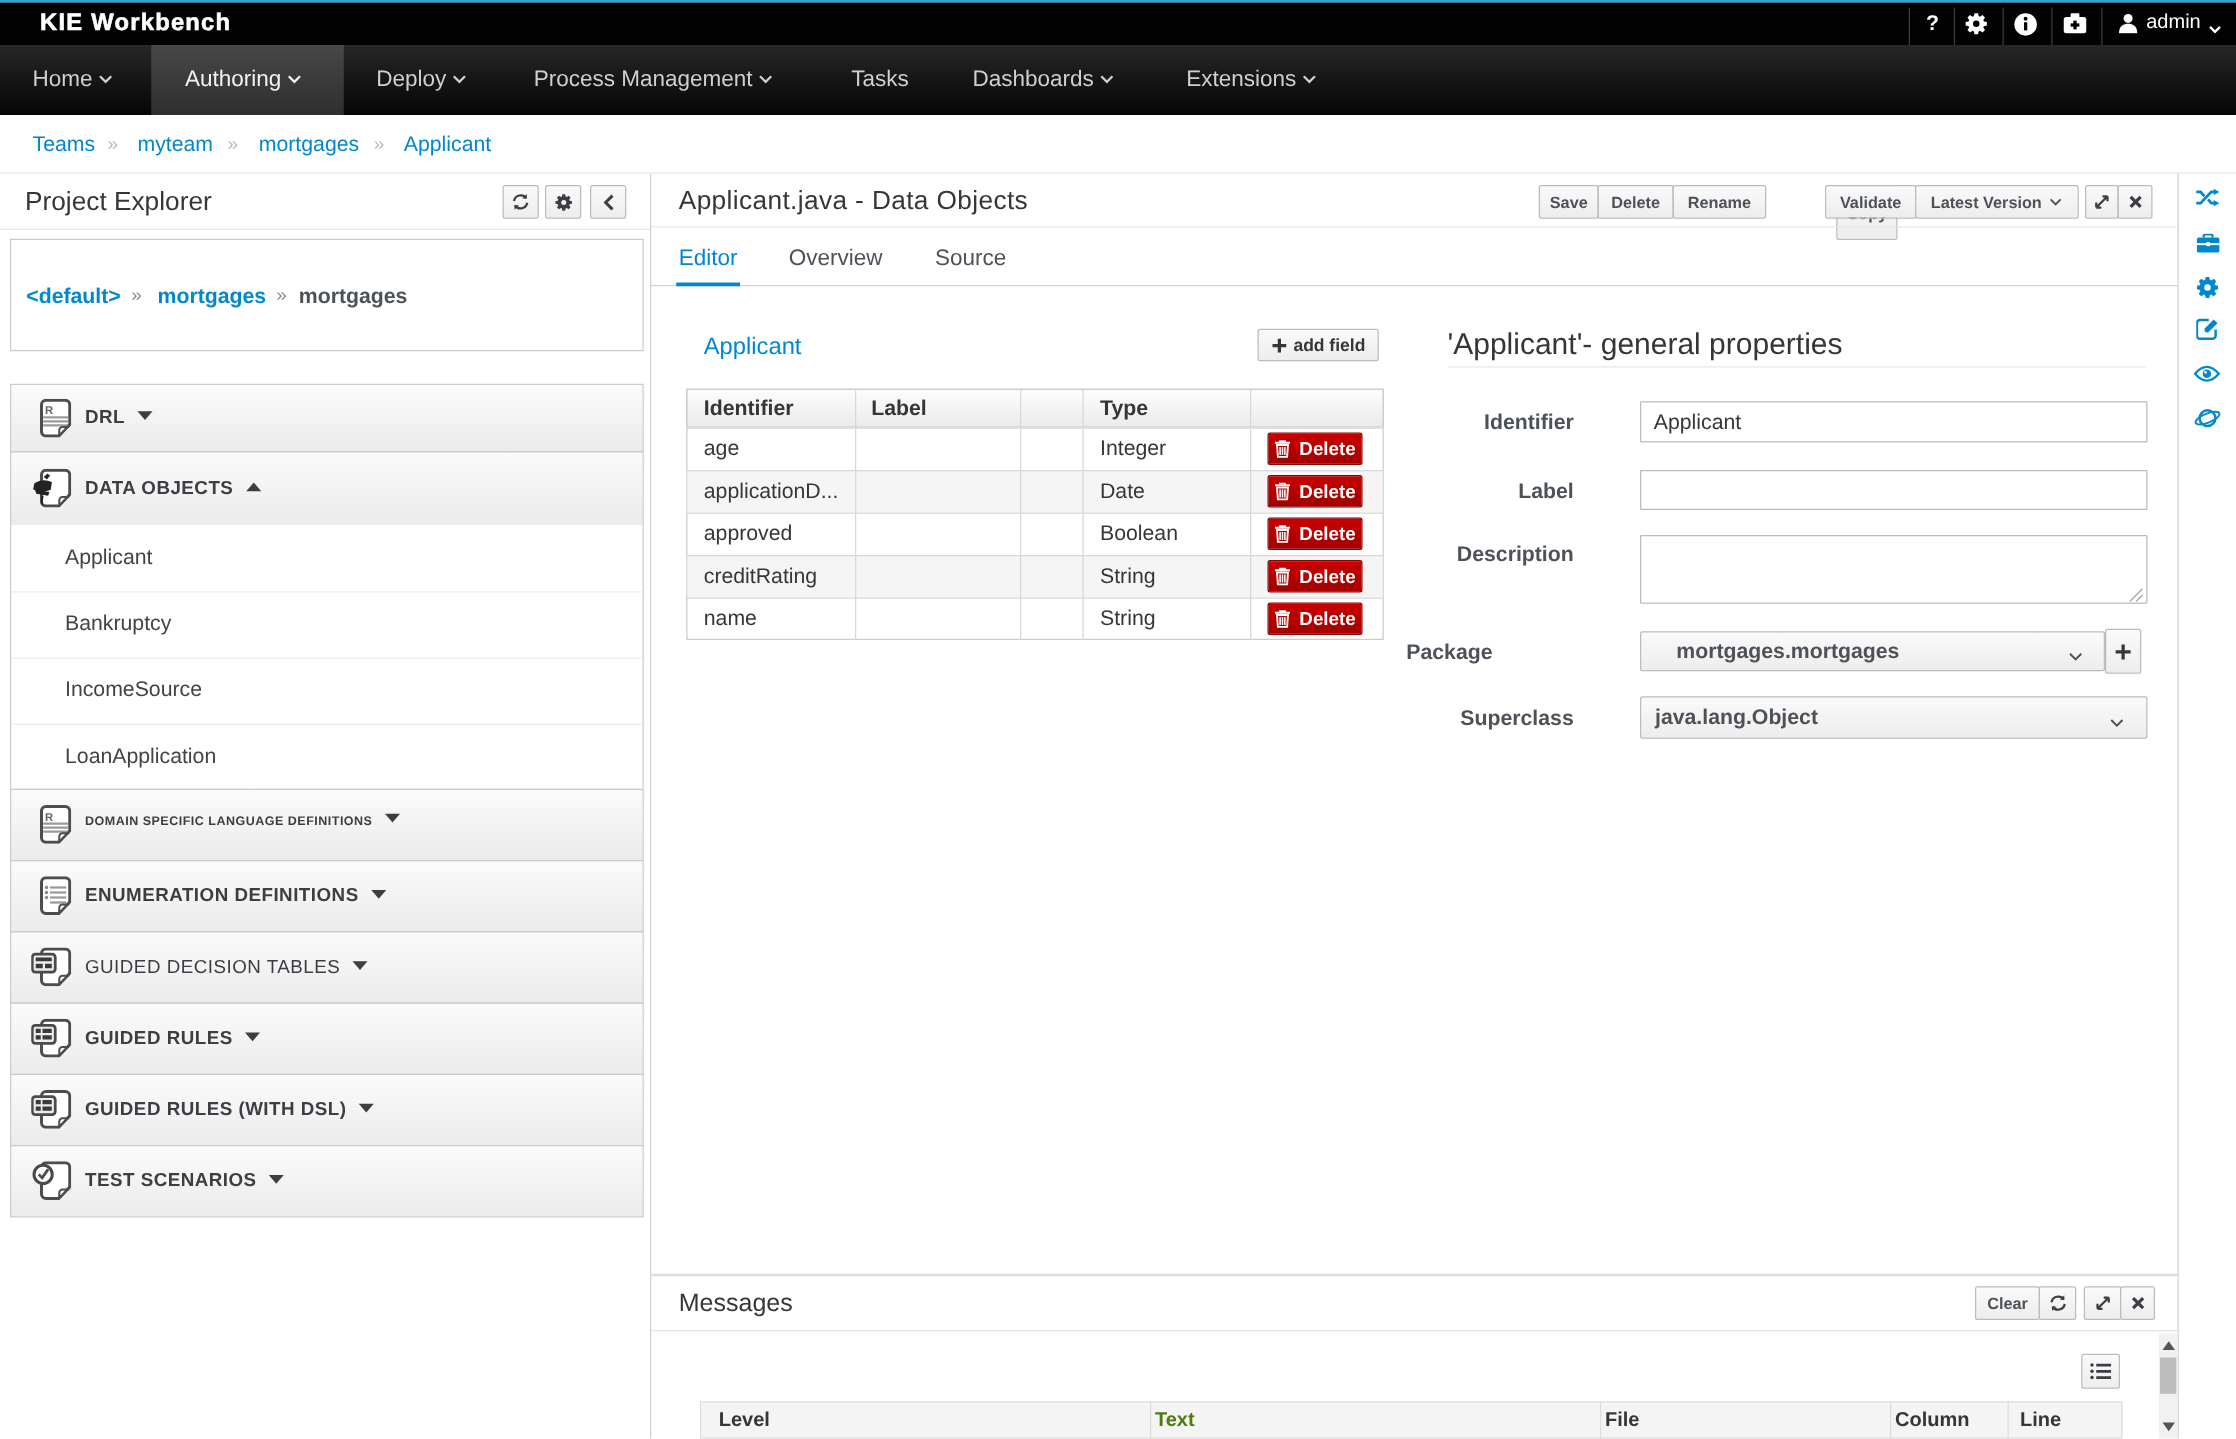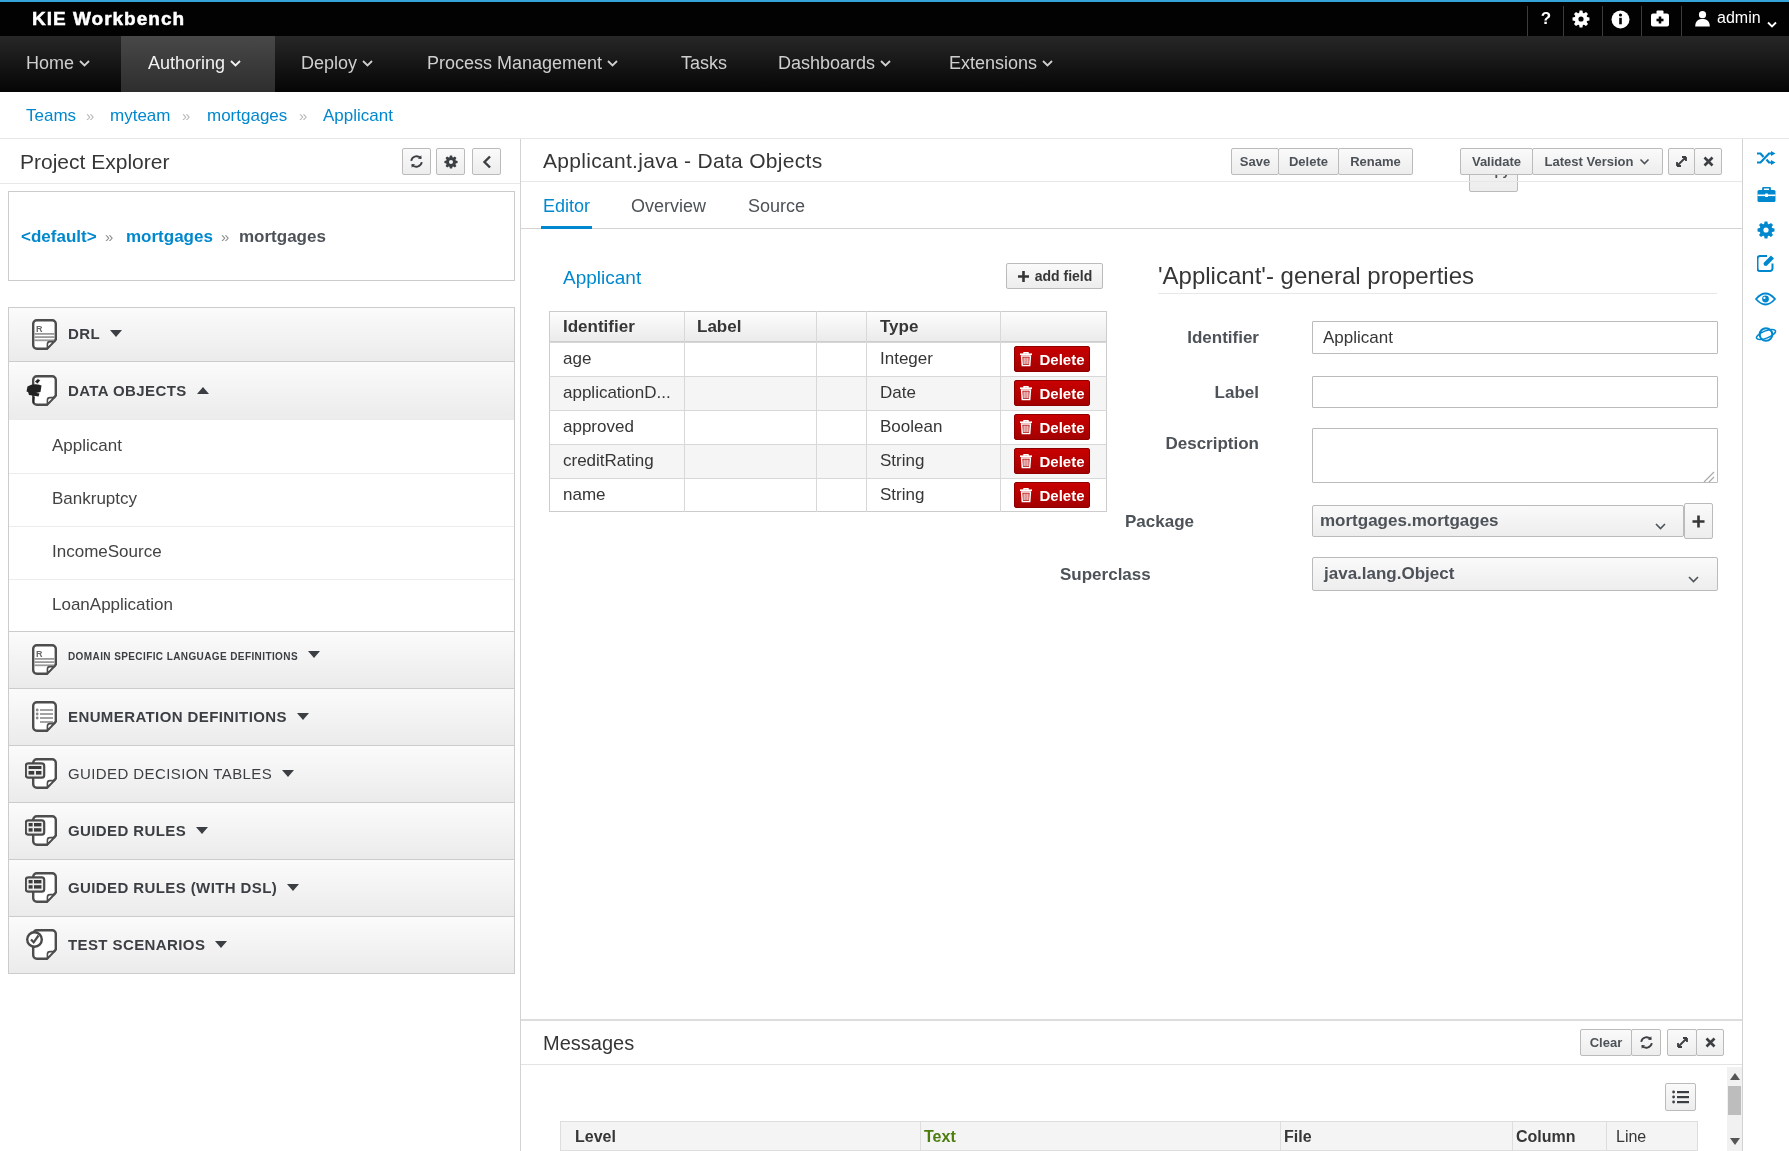--- a/index.html
+++ b/index.html
@@ -299,28 +299,28 @@
 <div class="abs" style="left:684px;top:311px;width:1px;height:201px;background:#d8d8d8"></div>
 <div class="abs" style="left:816px;top:311px;width:1px;height:201px;background:#d8d8d8"></div>
 <div class="abs" style="left:866px;top:311px;width:1px;height:201px;background:#d8d8d8"></div>
 <div class="abs" style="left:1000px;top:311px;width:1px;height:201px;background:#d8d8d8"></div>
 <div class="abs" style="left:1158px;top:262px;font-size:24px;color:#363636">'Applicant'- general properties</div>
 <div class="abs" style="left:1158px;top:293px;width:559px;height:1px;background:#e8e8e8"></div>
 <div class="abs" style="left:1060px;top:328px;width:199px;text-align:right;font-size:17px;font-weight:bold;color:#4d5258">Identifier</div>
 <div class="abs" style="left:1060px;top:383px;width:199px;text-align:right;font-size:17px;font-weight:bold;color:#4d5258">Label</div>
 <div class="abs" style="left:1060px;top:434px;width:199px;text-align:right;font-size:17px;font-weight:bold;color:#4d5258">Description</div>
 <div class="abs" style="left:1060px;top:512px;width:199px;text-align:center;font-size:17px;font-weight:bold;color:#4d5258">Package</div>
-<div class="abs" style="left:1060px;top:565px;width:199px;text-align:left;font-size:17px;font-weight:bold;color:#4d5258">Superclass</div>
+<div class="abs" style="left:1060px;top:565px;width:199px;text-align:right;font-size:17px;font-weight:bold;color:#4d5258">Superclass</div>
 <div class="abs" style="left:1312px;top:321px;width:406px;height:33px;border:1px solid #bbb;border-radius:1px;background:#fff;display:flex;align-items:center;padding-left:10px;font-size:17px;color:#363636">Applicant</div>
 <div class="abs" style="left:1312px;top:376px;width:406px;height:32px;border:1px solid #bbb;border-radius:1px;background:#fff"></div>
 <div class="abs" style="left:1312px;top:428px;width:406px;height:55px;border:1px solid #bbb;border-radius:1px;background:#fff"></div>
 <div class="abs" style="left:1703px;top:469px"><svg width="12" height="12">
           <path d="M11 1 L1 11 M11 6 L6 11" stroke="#aaa" stroke-width="1.2"></path>
         </svg></div>
-<div class="abs" style="left:1312px;top:505px;width:372px;height:32px;border:1px solid #bbb;border-radius:2px;background:linear-gradient(#fafafa,#ededed);display:flex;align-items:center;padding-left:7px;font-size:17px;font-weight:bold;color:#4d5258">mortgages.mortgages</div>
+<div class="abs" style="left:1312px;top:505px;width:372px;height:32px;border:1px solid #bbb;border-radius:2px;background:linear-gradient(#fafafa,#ededed);display:flex;align-items:center;padding-left:28px;font-size:17px;font-weight:bold;color:#4d5258">mortgages.mortgages</div>
 <div class="abs" style="left:1654px;top:517px"><svg width="13" height="9">
           <path d="M2 2 L6.5 6.5 L11 2" stroke="#4d5258" stroke-width="1.6" fill="none"></path>
         </svg></div>
 <div class="btn" style="left:1684px;top:503px;width:29px;height:36px;font-size:13px">
         <svg width="15" height="15">
           <path d="M7.5 1.5 v12 M1.5 7.5 h12" stroke="#363636" stroke-width="2.6"></path>
         </svg>
       </div>
 <div class="abs" style="left:1312px;top:557px;width:406px;height:34px;border:1px solid #bbb;border-radius:2px;background:linear-gradient(#fafafa,#ededed);display:flex;align-items:center;padding-left:11px;font-size:17px;font-weight:bold;color:#4d5258">java.lang.Object</div>
 <div class="abs" style="left:1687px;top:570px"><svg width="13" height="9">
@@ -360,21 +360,21 @@
           <rect x="5" y="6" width="12" height="2.2" fill="#3b3e42"></rect>
           <circle cx="1.6" cy="12" r="1.4" fill="#3b3e42"></circle>
           <rect x="5" y="11" width="12" height="2.2" fill="#3b3e42"></rect>
         </svg>
       </div>
 <div class="abs" style="left:560px;top:1121px;width:1138px;height:30px;background:#f4f4f4;border:1px solid #ddd"></div>
 <div class="abs" style="left:575px;top:1128px;font-size:16px;font-weight:bold;color:#363636">Level</div>
 <div class="abs" style="left:924px;top:1128px;font-size:16px;font-weight:bold;color:#4d7c0f">Text</div>
 <div class="abs" style="left:1284px;top:1128px;font-size:16px;font-weight:bold;color:#363636">File</div>
 <div class="abs" style="left:1516px;top:1128px;font-size:16px;font-weight:bold;color:#363636">Column</div>
-<div class="abs" style="left:1616px;top:1128px;font-size:16px;font-weight:normal;color:#363636">Line</div>
+<div class="abs" style="left:1616px;top:1128px;font-size:16px;font-weight:bold;color:#363636">Line</div>
 <div class="abs" style="left:920px;top:1121px;width:1px;height:30px;background:#ddd"></div>
 <div class="abs" style="left:1280px;top:1121px;width:1px;height:30px;background:#ddd"></div>
 <div class="abs" style="left:1512px;top:1121px;width:1px;height:30px;background:#ddd"></div>
 <div class="abs" style="left:1606px;top:1121px;width:1px;height:30px;background:#ddd"></div>
 <div class="abs" style="left:1727px;top:1067px;width:15px;height:84px;background:#f1f1f1"></div>
 <div class="abs" style="left:1730px;top:1073px;width:0;height:0;border-left:5px solid transparent;border-right:5px solid transparent;border-bottom:7px solid #555"></div>
 <div class="abs" style="left:1728px;top:1086px;width:13px;height:29px;background:#bdbdbd"></div>
 <div class="abs" style="left:1730px;top:1138px;width:0;height:0;border-left:5px solid transparent;border-right:5px solid transparent;border-top:7px solid #555"></div>
 </div>
 

